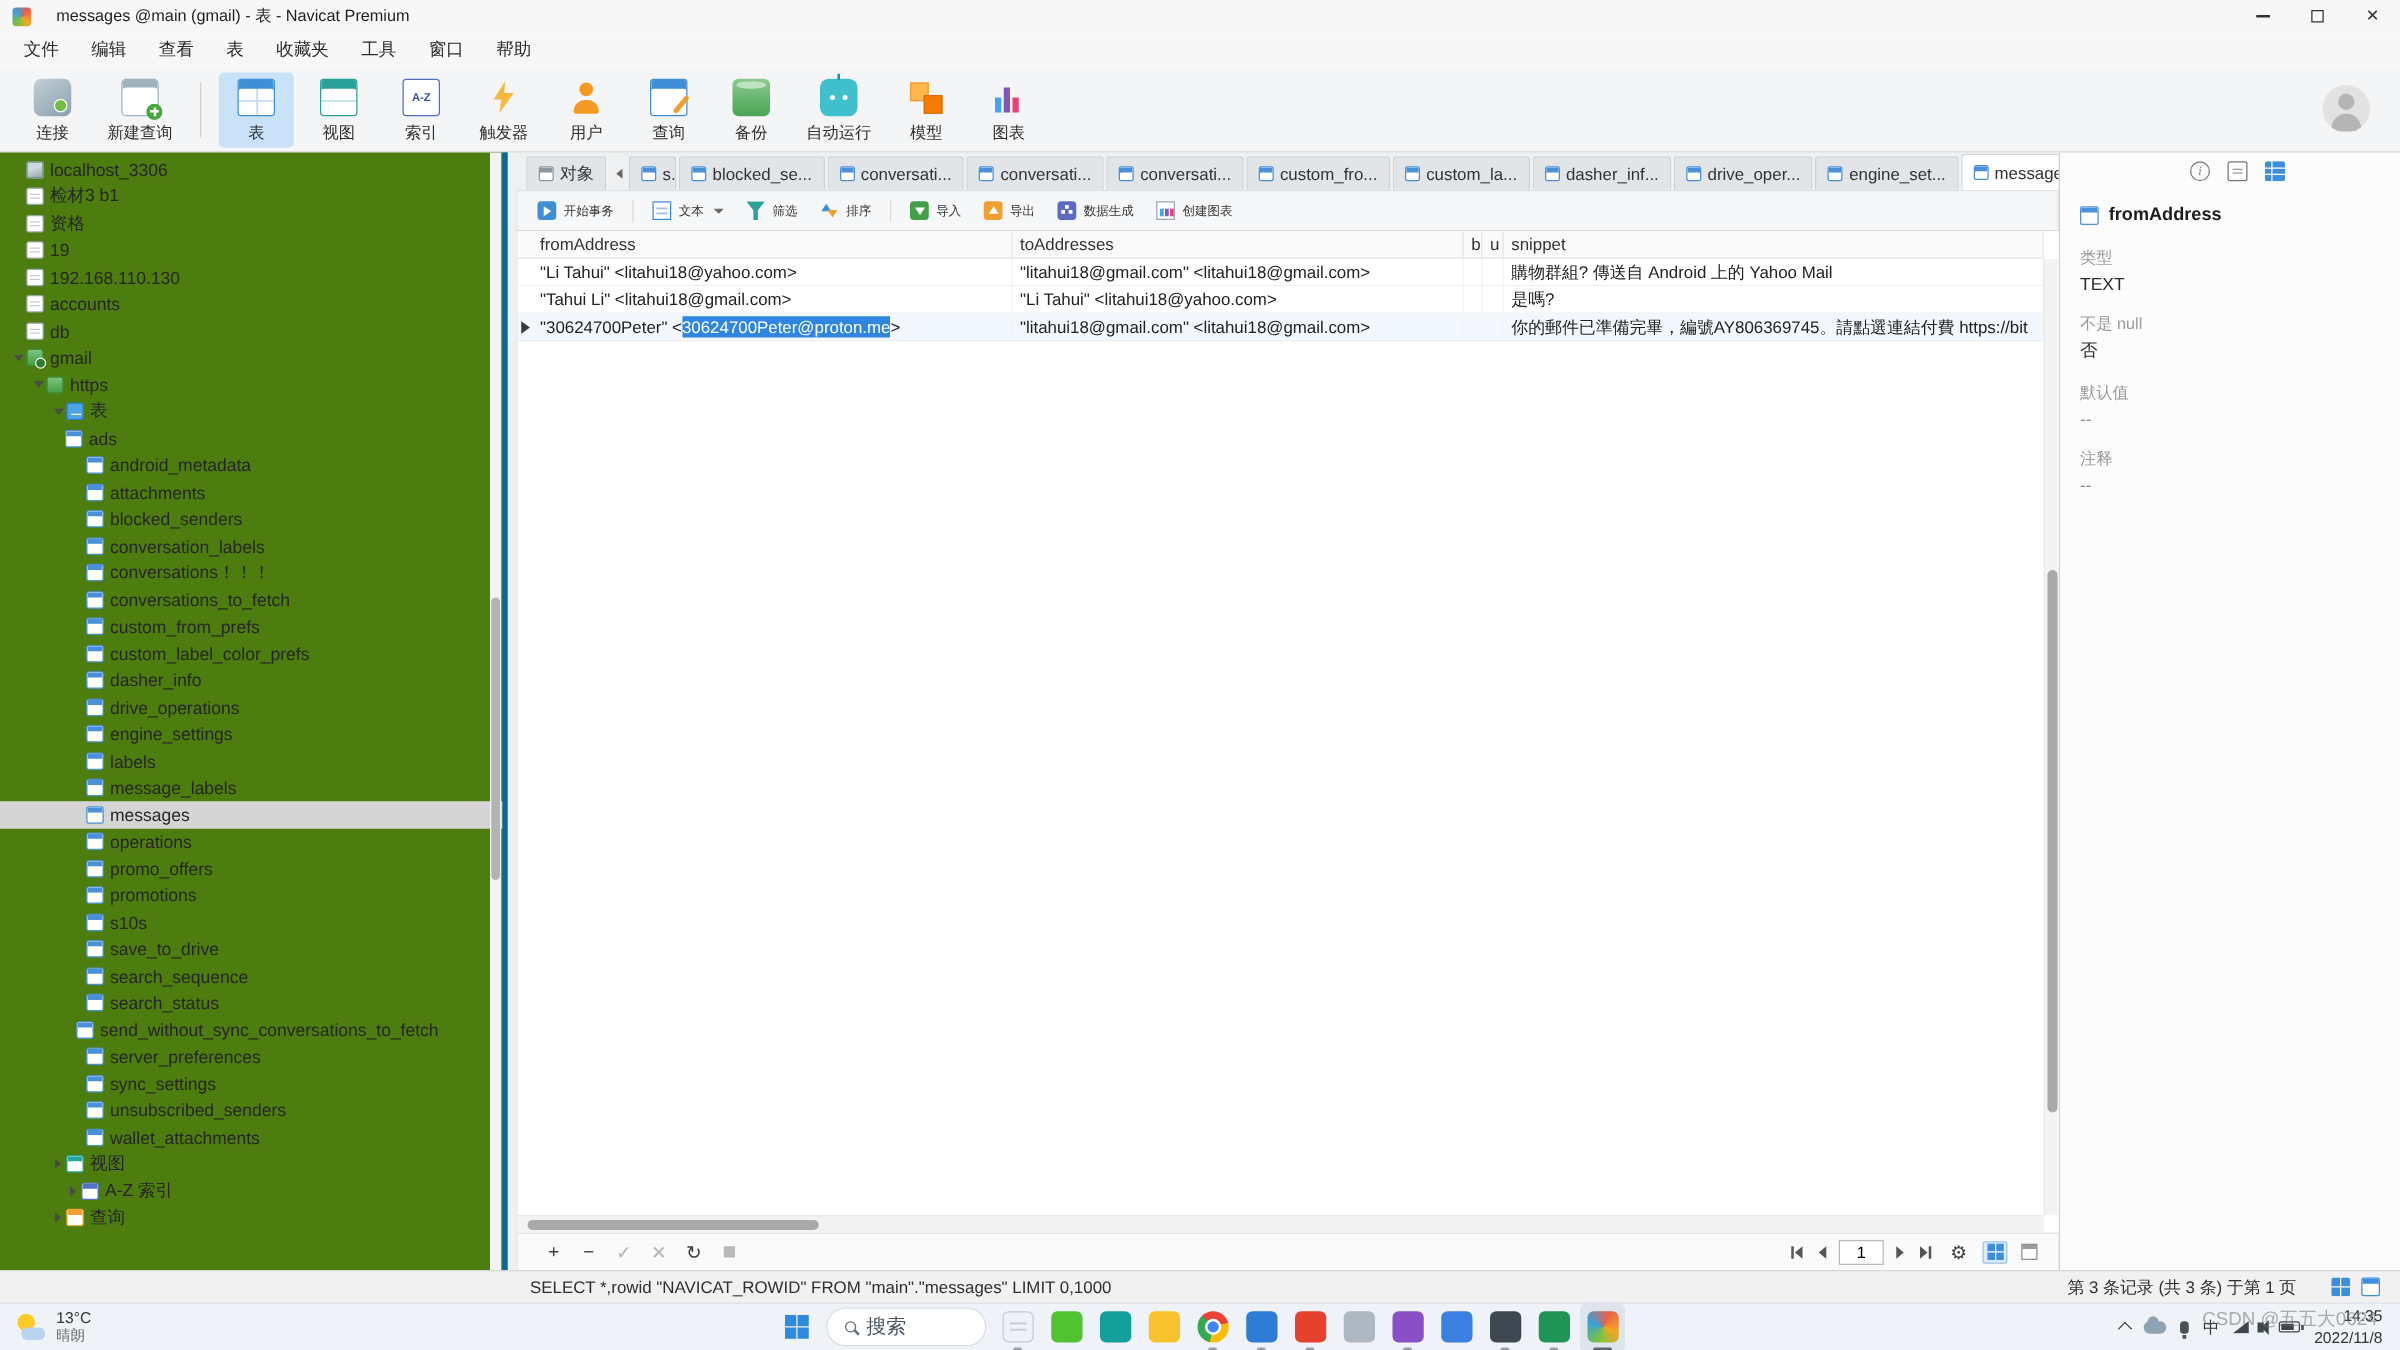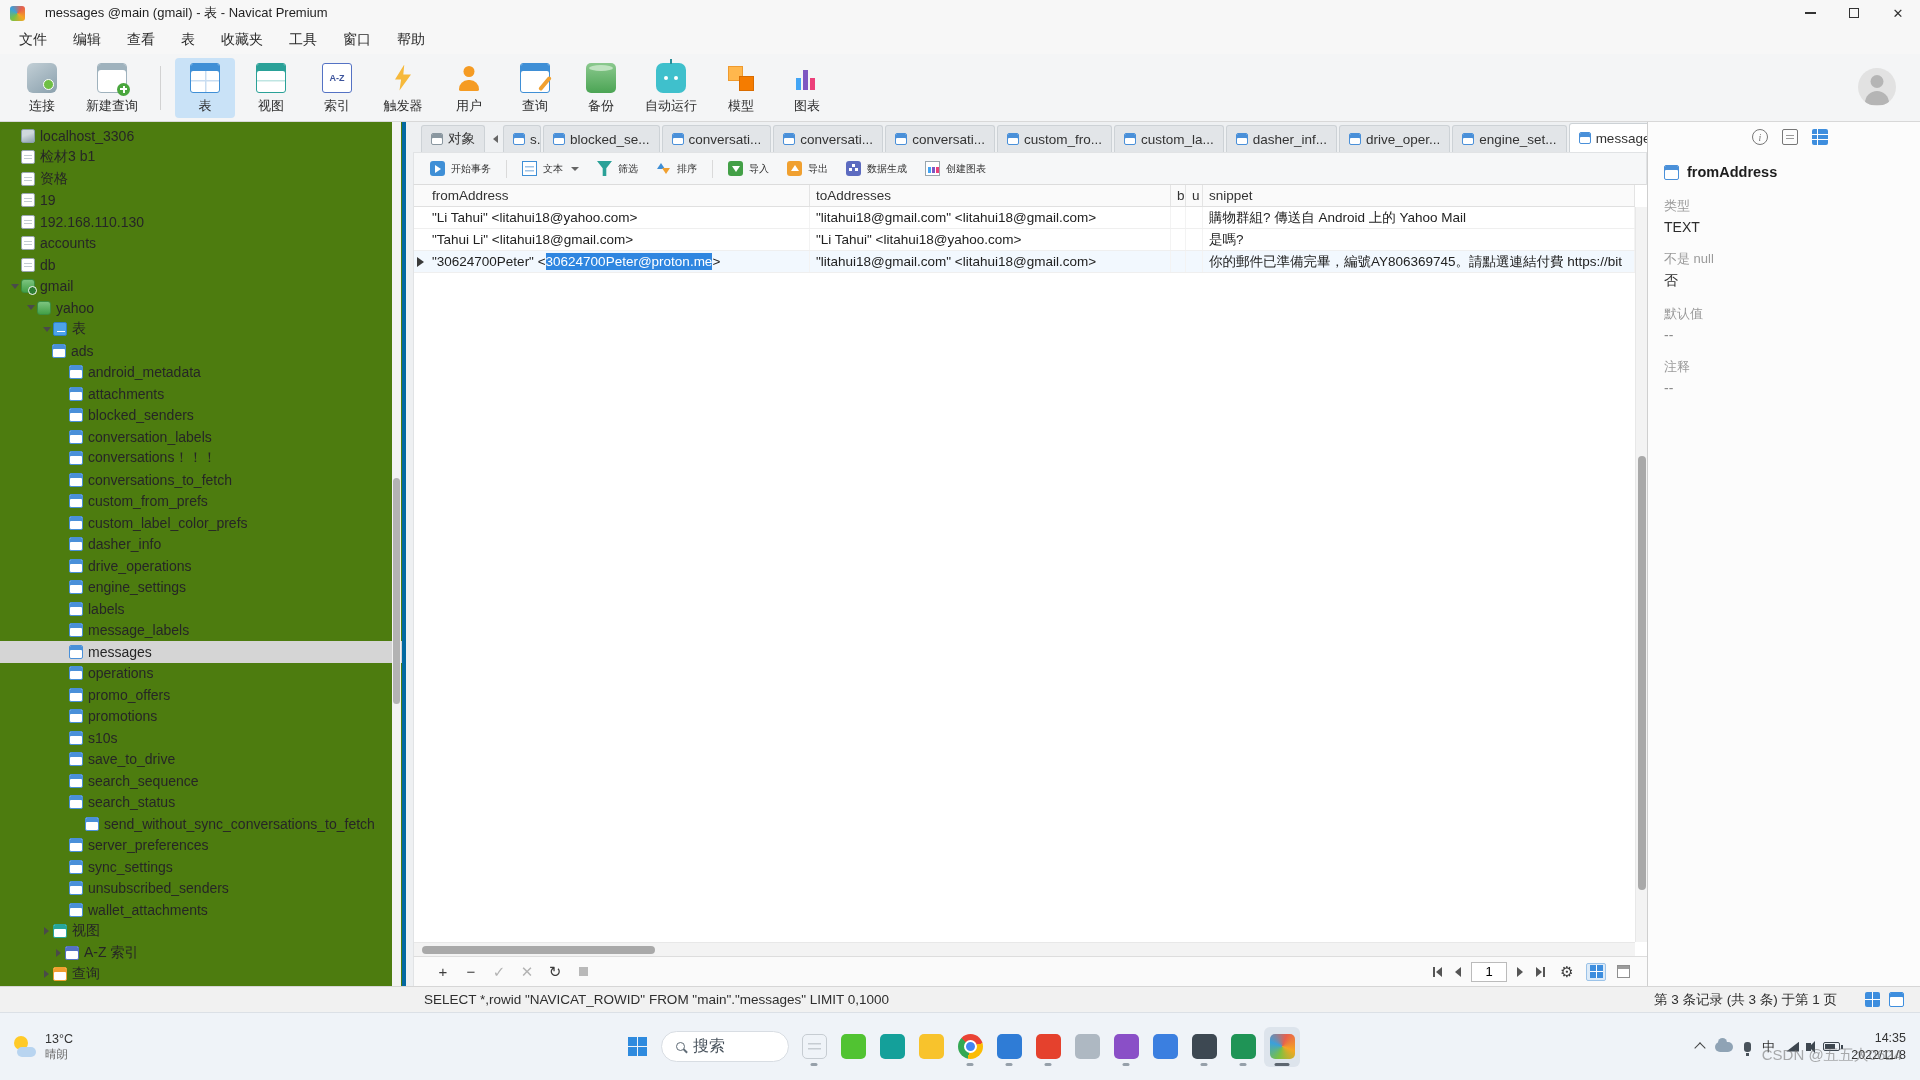--- a/index.html
+++ b/index.html
@@ -160,21 +160,21 @@
 
 
 .sqlbar{height:26px;background:#f1f1f1;border-top:1px solid #d6d6d6;display:flex;align-items:center;flex:none;font-size:13.5px;color:#2e2e2e}
 .sql-text{margin-left:424px;white-space:nowrap}
 .rec-text{margin-left:auto;margin-right:28px;white-space:nowrap}
 .sb-icons{display:flex;gap:9px;margin-right:16px}
 .sb-ic1{width:15px;height:15px;background:#3e8ede;border-radius:2px;background-image:linear-gradient(#fff,#fff),linear-gradient(#fff,#fff);background-size:100% 1px,1px 100%;background-position:0 7px,7px 0;background-repeat:no-repeat}
 .sb-ic2{width:15px;height:15px;border:1px solid #3e8ede;background:#fff;box-shadow:inset 0 4px 0 #3e8ede;border-radius:2px}
 
 
-.taskbar{height:68px;background:#eff3f8;border-top:1px solid #dbe0e6;position:relative;display:flex;align-items:center;flex:none}
+.taskbar{height:38px;background:#eff3f8;border-top:1px solid #dbe0e6;position:relative;display:flex;align-items:center;flex:none}
 .tk-weather{display:flex;align-items:center;gap:7px;padding-left:12px}
 .wx-icon{width:26px;height:26px;position:relative}
 .wx-icon::before{content:'';position:absolute;left:2px;top:2px;width:14px;height:14px;border-radius:50%;background:#ffca28}
 .wx-icon::after{content:'';position:absolute;left:5px;bottom:3px;width:19px;height:10px;border-radius:8px;background:#b8d4f0}
 .wx-temp{font-size:12.5px;color:#333;line-height:1.25}
 .wx-desc{font-size:11.5px;color:#6d6d6d;line-height:1.25}
 .tk-center{position:absolute;left:50%;top:0;bottom:0;transform:translateX(-50%);display:flex;align-items:center;gap:7px}
 .win-start{width:34px;height:36px;display:flex;align-items:center;justify-content:center}
 .win-logo{width:19px;height:19px;background:linear-gradient(#2e8ade,#2e8ade) 0 0/9px 9px no-repeat,linear-gradient(#2e8ade,#2e8ade) 10px 0/9px 9px no-repeat,linear-gradient(#2e8ade,#2e8ade) 0 10px/9px 9px no-repeat,linear-gradient(#2e8ade,#2e8ade) 10px 10px/9px 9px no-repeat}
 .tk-search{height:31px;min-width:128px;border-radius:16px;background:#fff;border:1px solid #d8dde3;display:flex;align-items:center;gap:8px;padding:0 14px}
@@ -333,21 +333,21 @@
             <span class="tlabel">db</span>
           </div>
           <div class="trow" style="padding-left: 8px;">
             <span class="tarrow ta-down"></span>
             <span class="ti ti-db-green checked"></span>
             <span class="tlabel">gmail</span>
           </div>
           <div class="trow" style="padding-left: 24px;">
             <span class="tarrow ta-down"></span>
             <span class="ti ti-db-green"></span>
-            <span class="tlabel">yahoo</span>
+            <span class="tlabel">https</span>
           </div>
           <div class="trow" style="padding-left: 40px;">
             <span class="tarrow ta-down"></span>
             <span class="ti ti-folder-table"></span>
             <span class="tlabel">表</span>
           </div>
           <div class="trow" style="padding-left: 39px;">
             <span class="tarrow"></span>
             <span class="ti ti-table"></span>
             <span class="tlabel">ads</span>
@@ -450,21 +450,21 @@
           <div class="trow" style="padding-left: 56px;">
             <span class="tarrow"></span>
             <span class="ti ti-table"></span>
             <span class="tlabel">search_sequence</span>
           </div>
           <div class="trow" style="padding-left: 56px;">
             <span class="tarrow"></span>
             <span class="ti ti-table"></span>
             <span class="tlabel">search_status</span>
           </div>
-          <div class="trow" style="padding-left: 72px;">
+          <div class="trow" style="padding-left: 48px;">
             <span class="tarrow"></span>
             <span class="ti ti-table"></span>
             <span class="tlabel">send_without_sync_conversations_to_fetch</span>
           </div>
           <div class="trow" style="padding-left: 56px;">
             <span class="tarrow"></span>
             <span class="ti ti-table"></span>
             <span class="tlabel">server_preferences</span>
           </div>
           <div class="trow" style="padding-left: 56px;">

